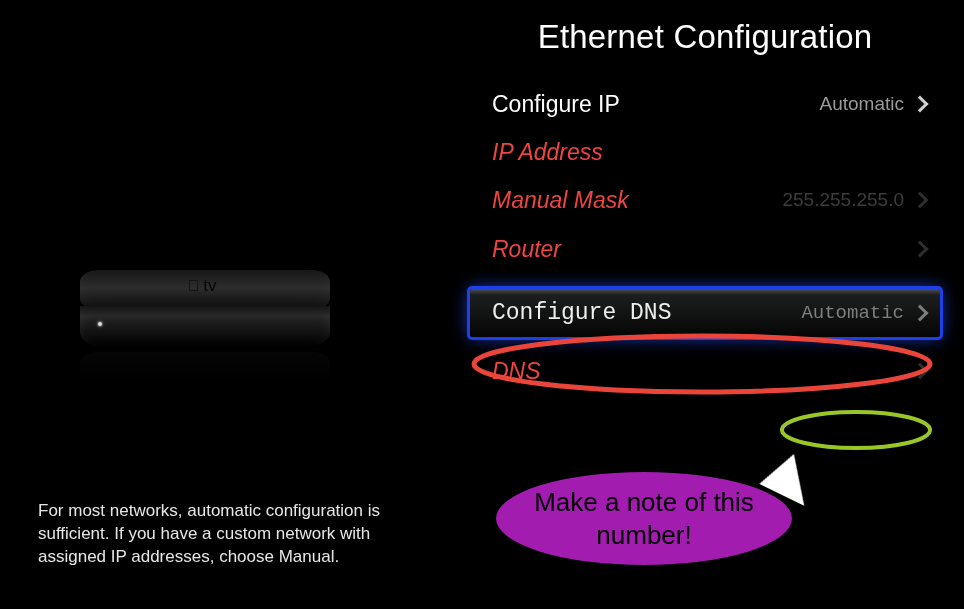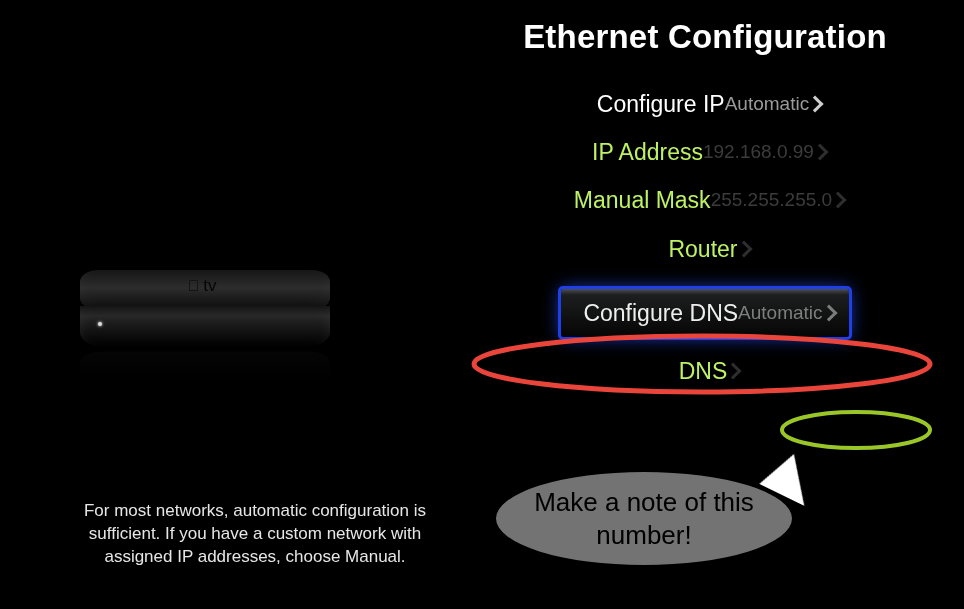--- a/index.html
+++ b/index.html
@@ -35,65 +35,66 @@
   .dev-led{
     position:absolute;left:18px;top:52px;width:4px;height:4px;border-radius:50%;
     background:#dcdcdc;box-shadow:0 0 3px #fff;
   }
   .dev-reflect{
     position:absolute;left:0;top:80px;width:250px;height:36px;
     background:linear-gradient(rgba(30,30,30,.35),rgba(0,0,0,0));
     border-radius:20px/12px;transform:scaleY(.9);opacity:.45;
   }
   .help{
-    position:absolute;left:56px;right:auto;top:500px;width:398px;
-    text-align:center;font-size:17px;color:#e6e6e6;line-height:1.35;
+    position:absolute;left:38px;right:auto;top:500px;width:398px;
+    text-align:left;font-size:17px;color:#e6e6e6;line-height:1.35;
     font-weight:300;
   }
 
   
   .right{
     position:absolute;left:470px;top:0;width:470px;
   }
   .title{
-    font-size:33px;font-weight:700;text-align:center;
+    font-size:33px;font-weight:400;text-align:center;
     margin:18px 0 24px 0;letter-spacing:.2px;
   }
-  .rows{display:flex;flex-direction:column;gap:0;align-items:center;}
+  .rows{display:flex;flex-direction:column;gap:0;}
   .row{
     padding:8px 14px 8px 22px;
     display:flex;justify-content:space-between;align-items:center;
     font-size:23px;line-height:1.4;border-radius:2px;
     position:relative;
   }
-  .row.dim .label{color:#bef264;}
+  .row.dim .label{color:#ef4444;font-style:italic;}
   .row.dim .val{color:#3c3c3c;}
   .row.dim .chev{border-color:#2e2e2e;}
   .row .label{color:#eee;font-weight:500;}
-  .row .valwrap{display:flex;align-items:center;}
+  .row .valwrap{display:flex;align-items:center;gap:10px;}
   .row .val{color:#7e7e7e;font-size:19px;}
   .row.active .label{color:#fff;}
   .row.active .val{color:#9a9a9a;}
   .chev{
     width:9px;height:9px;border-right:3px solid #7c7c7c;border-top:3px solid #7c7c7c;
     transform:rotate(45deg);display:inline-block;
   }
   .row.active .chev{border-color:#cfcfcf;}
   .row.sel{
     margin:16px 0 0 0;
     background:linear-gradient(#4b4f52 0%,#1d1e1f 12%,#050505 100%);
     outline:3px solid #1f3fe8;
     box-shadow:0 0 18px rgba(35,75,255,.85);
+    font-family:Liberation Mono, monospace;
   }
 
   
   svg.ann{position:absolute;left:0;top:0;width:964px;height:609px;pointer-events:none;}
   .callout{
     position:absolute;left:494px;top:470px;width:300px;
-    background:#737373;color:#000;border:2.5px solid #000;border-radius:50%/50%;
+    background:#a21caf;color:#000;border:2.5px solid #000;border-radius:50%/50%;
     padding:14px 28px;text-align:center;font-size:26px;line-height:1.25;
     box-sizing:border-box;
   }
   .callout-tail{
     position:absolute;left:766px;top:455px;width:0;height:0;
     border-left:18px solid transparent;border-right:32px solid transparent;
     border-bottom:42px solid #fff;transform:rotate(26deg);
     filter:drop-shadow(1px 0 0 #000) drop-shadow(-1px 0 0 #000) drop-shadow(0 1px 0 #000) drop-shadow(0 -1px 0 #000);
   }
 </style>
@@ -122,24 +123,20 @@
     <div class="row active">
       <span class="label">Configure IP</span>
       <span class="valwrap">
         <span class="val">Automatic</span>
         <span class="chev"></span>
       </span>
     </div>
 
     <div class="row dim">
       <span class="label">IP Address</span>
-      <span class="valwrap">
-        <span class="val">192.168.0.99</span>
-        <span class="chev"></span>
-      </span>
     </div>
 
     <div class="row dim">
       <span class="label">Manual Mask</span>
       <span class="valwrap">
         <span class="val">255.255.255.0</span>
         <span class="chev"></span>
       </span>
     </div>
 

